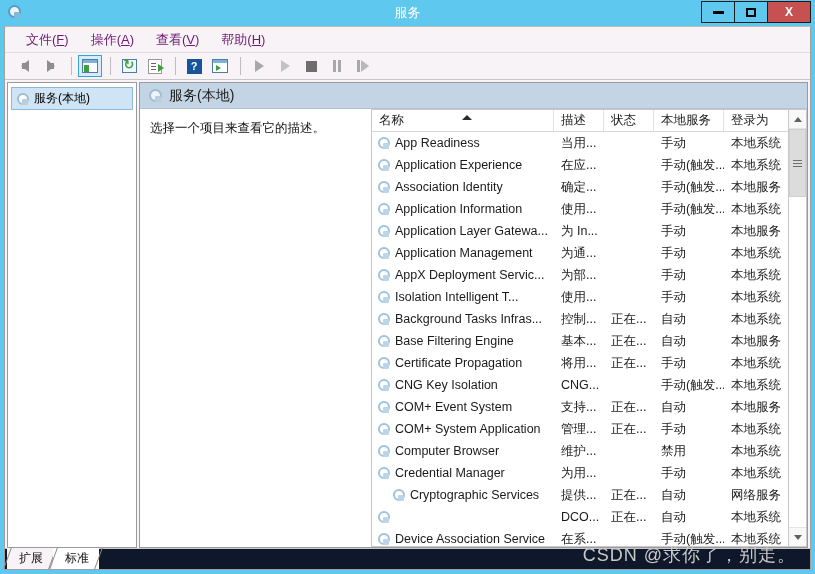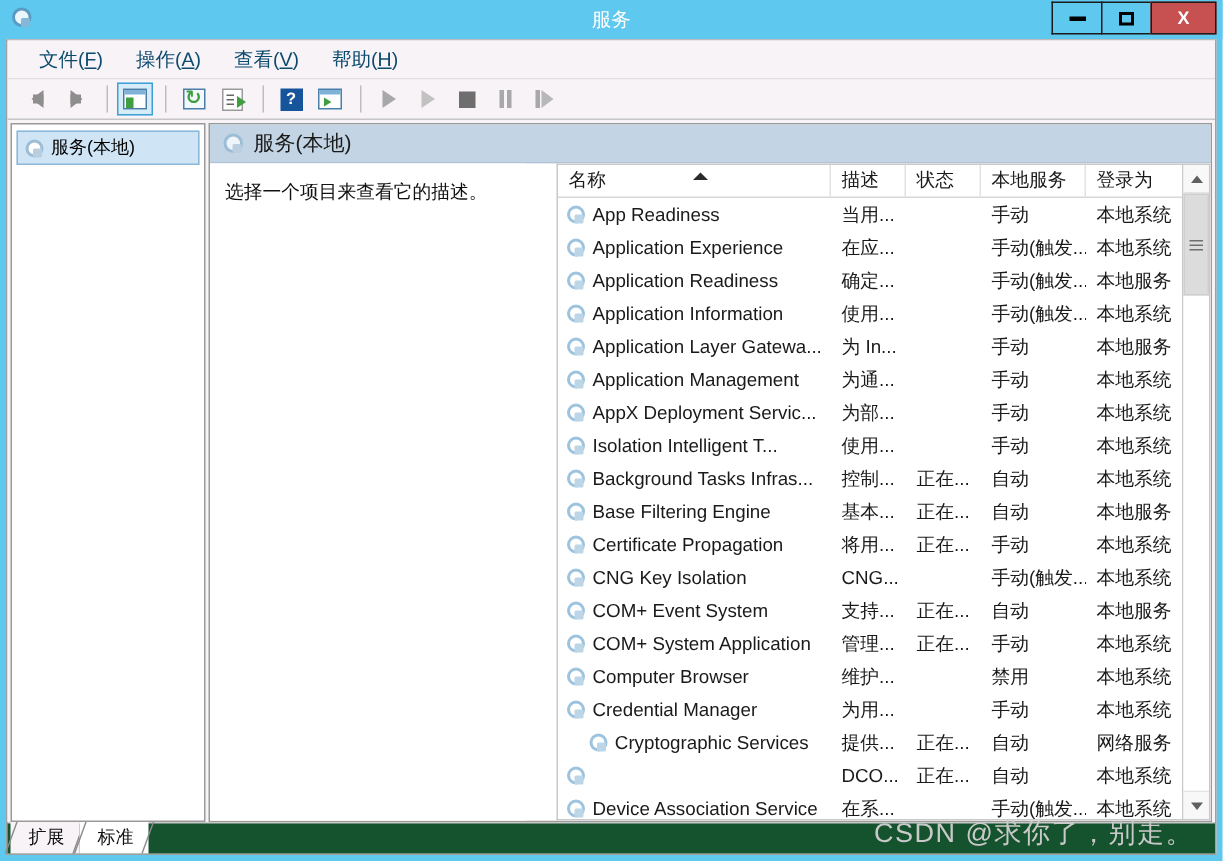--- a/index.html
+++ b/index.html
@@ -111,21 +111,21 @@
     height: 26px;
     flex: 0 0 26px;
     background: #f7f3f7;
     display: flex;
     align-items: center;
     padding-left: 10px;
     border-bottom: 1px solid #dedede;
   }
   .menu-item {
     font-size: 13px;
-    color: #0c4a6e;
+    color: #701a75;
     padding: 3px 11px;
     cursor: default;
     white-space: nowrap;
   }
   .menu-item u { text-decoration: underline; }
 
   
   .toolbar {
     height: 27px;
     flex: 0 0 27px;
@@ -567,21 +567,21 @@
     left: 0; top: 0;
     width: 9px; height: 1px;
     background: #6f6f6f;
     box-shadow: 0 3px 0 #6f6f6f, 0 6px 0 #6f6f6f;
   }
 
   
   .tabsbar {
     height: 21px;
     flex: 0 0 21px;
-    background: #14532d;
+    background: #0f172a;
     display: flex;
     align-items: flex-end;
     padding-left: 2px;
     border-top: 1px solid #c9c9c9;
     position: relative;
   }
   .tab {
     font-size: 12px;
     color: #111;
     padding: 2px 10px 2px 12px;
@@ -754,21 +754,21 @@
                         <span>Application Experience</span>
                       </div>
                       <div class="lv-td" style="width: 50px; flex: 0 0 50px;">在应...</div>
                       <div class="lv-td" style="width: 50px; flex: 0 0 50px;"></div>
                       <div class="lv-td" style="width: 70px; flex: 0 0 70px;">手动(触发...</div>
                       <div class="lv-td" style="width: 66px; flex: 0 0 66px;">本地系统</div>
                     </div>
                     <div class="lv-row">
                       <div class="lv-td name" style="width: 182px; flex: 0 0 182px;">
                         <span class="svc-gear"></span>
-                        <span>Application Readiness</span>
+                        <span>Association Identity</span>
                       </div>
                       <div class="lv-td" style="width: 50px; flex: 0 0 50px;">确定...</div>
                       <div class="lv-td" style="width: 50px; flex: 0 0 50px;"></div>
                       <div class="lv-td" style="width: 70px; flex: 0 0 70px;">手动(触发...</div>
                       <div class="lv-td" style="width: 66px; flex: 0 0 66px;">本地服务</div>
                     </div>
                     <div class="lv-row">
                       <div class="lv-td name" style="width: 182px; flex: 0 0 182px; align-items: flex-end;">
                         <span class="svc-gear"></span>
                         <span>Application Information</span>

